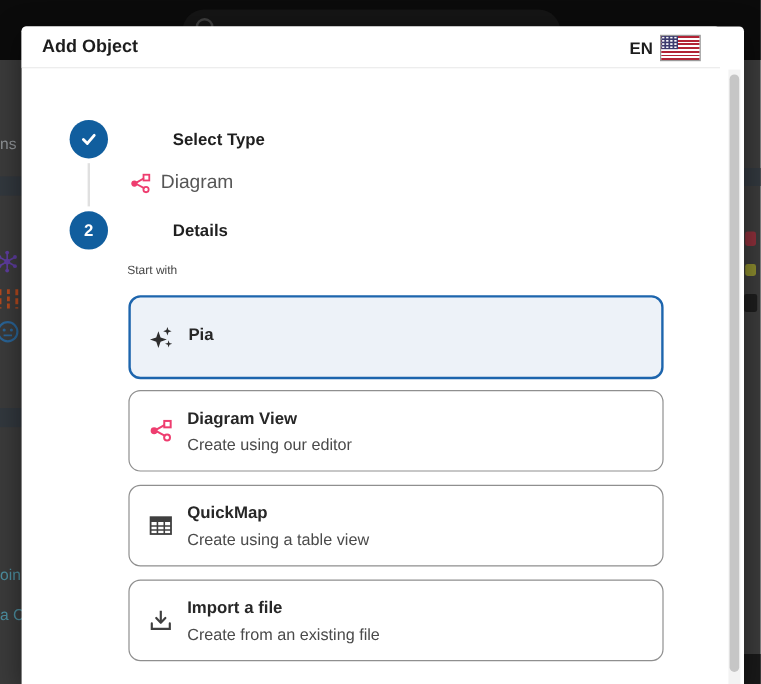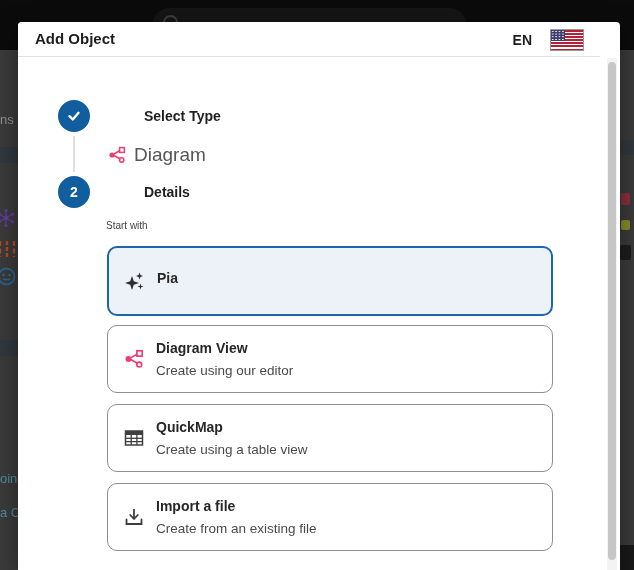--- a/index.html
+++ b/index.html
@@ -23,39 +23,39 @@
     background:#ffffff;border-radius:4px 4px 0 0;
     box-shadow:0 6px 24px rgba(0,0,0,.45);
   }
   .modal-header{
     position:absolute;left:0;top:0;width:582px;height:34px;
     border-bottom:1px solid #e2e2e2;background:#fff;border-radius:4px 4px 0 0;
   }
   .modal-title{
     position:absolute;left:17px;top:8px;font-size:15px;font-weight:700;color:#1d1d1d;
   }
-  .lang-switch{position:absolute;right:16px;top:5px;height:26px;display:flex;align-items:center;gap:18px;cursor:pointer;}
+  .lang-switch{position:absolute;right:16px;top:5px;height:26px;display:flex;align-items:center;gap:6px;cursor:pointer;}
   .lang-code{font-size:14px;font-weight:700;color:#1d1d1d;}
   .flag{position:relative;width:34px;height:22px;border:1px solid #9a9a9a;box-sizing:border-box;overflow:hidden;
     background:repeating-linear-gradient(180deg,#b22234 0 1.55px,#ffffff 1.55px 3.1px);}
   .flag .canton{position:absolute;left:0;top:0;width:14px;height:11px;background:#3c3b6e;
     background-image:radial-gradient(circle,#fff 34%,transparent 40%);background-size:3.4px 2.7px;}
   
   .scroll-track{position:absolute;right:3px;top:36px;width:10px;height:512px;background:#f3f3f3;}
   .scroll-thumb{position:absolute;right:4px;top:40px;width:8px;height:498px;background:#c6c6c6;border-radius:4px;}
   
   .step-circle{
     position:absolute;width:32px;height:32px;border-radius:50%;background:#115e9e;
     display:flex;align-items:center;justify-content:center;color:#fff;cursor:pointer;
   }
   .step-circle .num{font-size:14px;font-weight:700;}
   .step-label{position:absolute;font-size:14px;font-weight:700;color:#1f1f1f;cursor:pointer;margin-left:40px;}
   .step-connector{position:absolute;left:55px;top:114px;width:2px;height:36px;background:#e0e0e0;}
   .type-row{position:absolute;left:90px;top:122px;display:flex;align-items:center;gap:8px;}
-  .type-label{font-size:19px;color:#565656;}
+  .type-label{font-size:16px;color:#565656;}
   .section-label{position:absolute;left:88px;top:198px;font-size:10px;color:#454545;}
   
   .card{
     position:absolute;left:89px;width:446px;height:68px;box-sizing:border-box;
     background:#fff;border:1px solid #8f8f8f;border-radius:10px;cursor:pointer;
   }
   .card.selected{border:2px solid #1d65ad;background:#edf2f8;height:70px;padding-left:30px;}
   .card .opt-icon{position:absolute;left:13px;top:0;height:100%;width:26px;display:flex;align-items:center;justify-content:center;}
   .card .opt-text{position:absolute;left:48px;top:50%;transform:translateY(-50%);}
   .opt-title{font-size:14px;font-weight:700;color:#272727;line-height:18px;margin-bottom:6px;}

